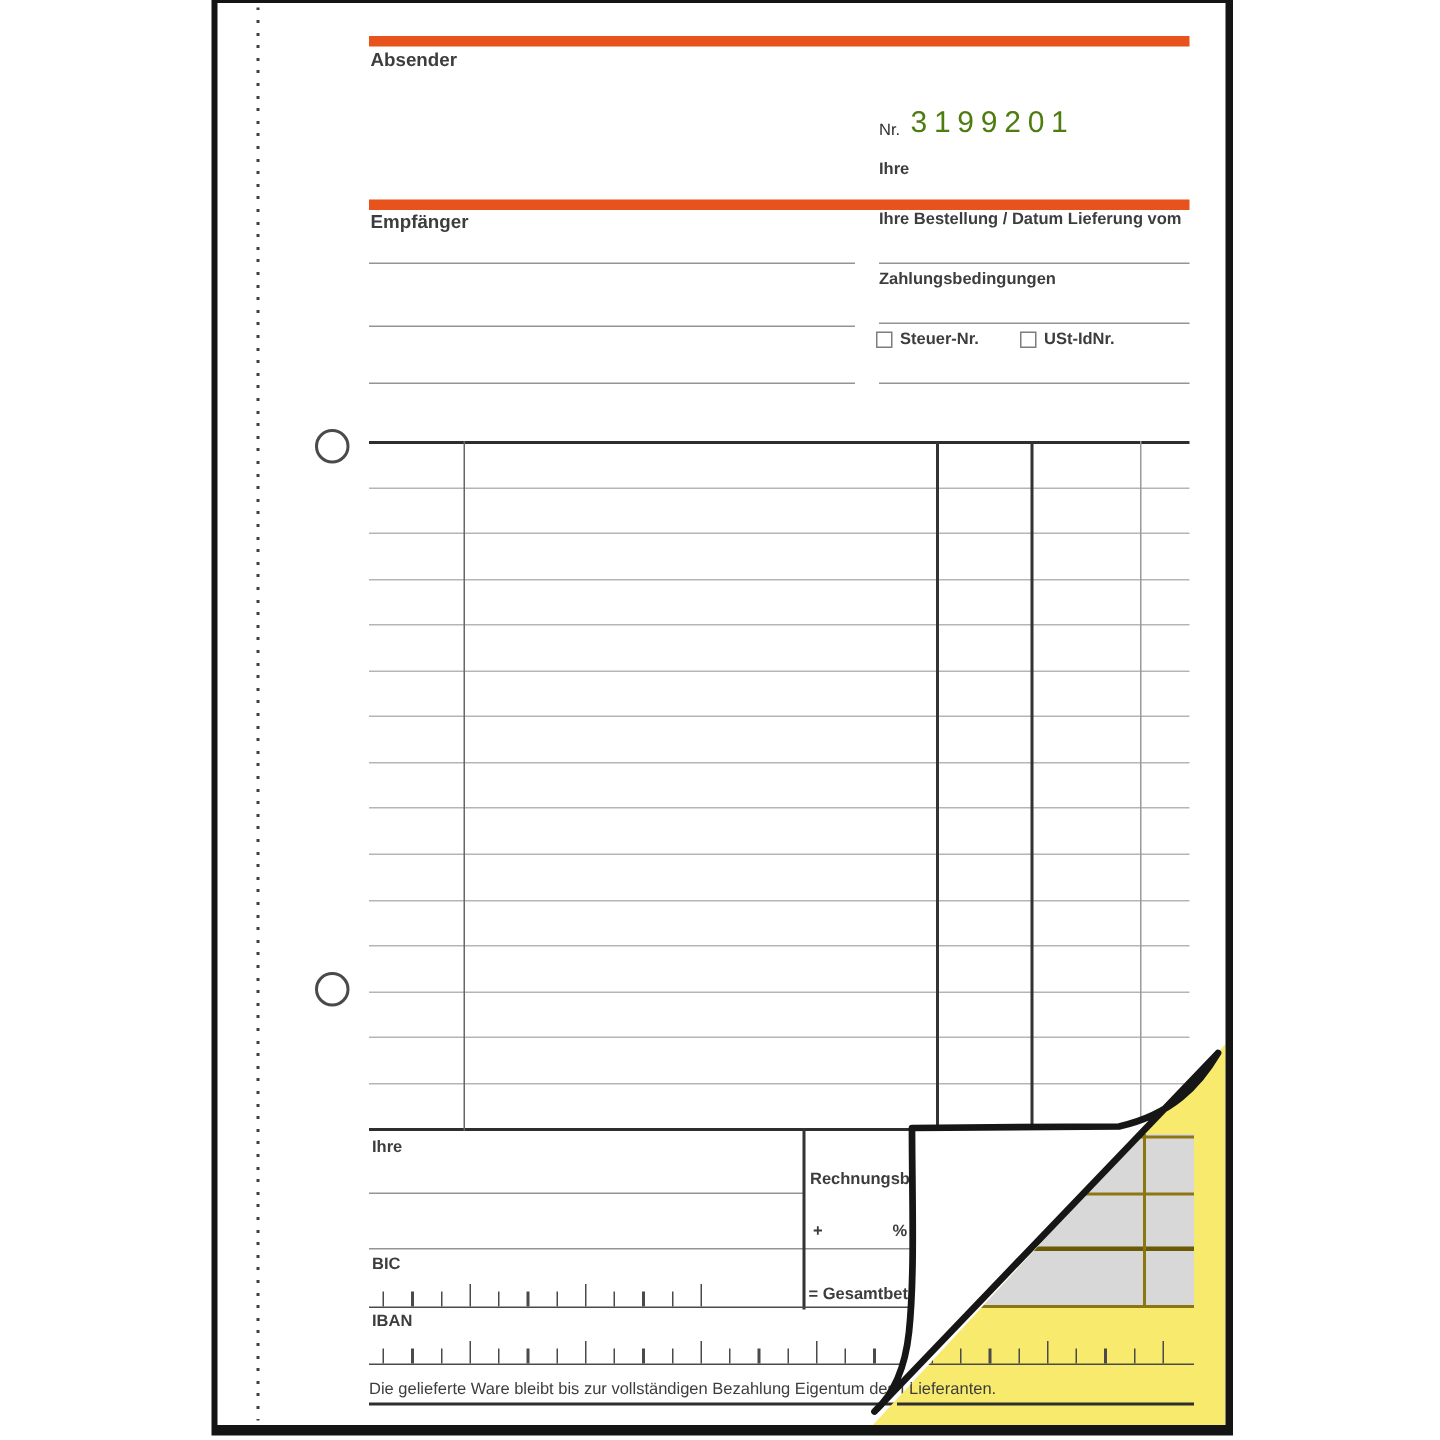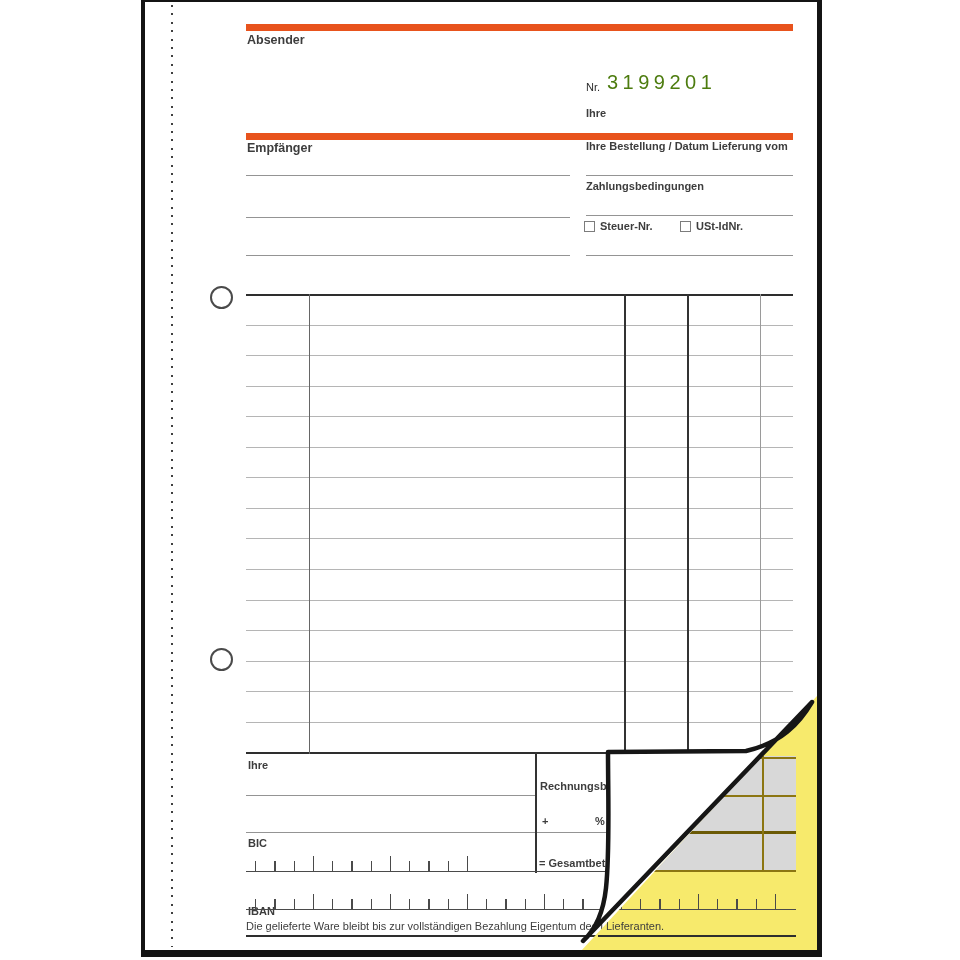--- a/index.html
+++ b/index.html
@@ -113,21 +113,21 @@
       <div class="tick" style="left: 312.8px; top: 856px; height: 15px;"></div>
       <div class="tick" style="left: 332px; top: 861px; height: 10px;"></div>
       <div class="tick" style="left: 351.3px; top: 861px; height: 10px;"></div>
       <div class="tick" style="left: 370.5px; top: 861px; height: 10px;"></div>
       <div class="tick" style="left: 389.8px; top: 856px; height: 15px;"></div>
       <div class="tick" style="left: 409px; top: 861px; height: 10px;"></div>
       <div class="tick" style="left: 428.3px; top: 861px; height: 10px;"></div>
       <div class="tick" style="left: 447.5px; top: 861px; height: 10px;"></div>
       <div class="tick" style="left: 466.8px; top: 856px; height: 15px;"></div>
     </div>
-  <div class="lbl" style="left:248px;top:905px;">IBAN</div>
+  <div class="lbl" style="left:248px;top:875px;">IBAN</div>
   <div class="tickbase" style="left:246px;top:909px;width:362px;"></div>
   <div id="iban-ticks">
       <div class="tick" style="left: 255px; top: 899px; height: 10px;"></div>
       <div class="tick" style="left: 274.3px; top: 899px; height: 10px;"></div>
       <div class="tick" style="left: 293.5px; top: 899px; height: 10px;"></div>
       <div class="tick" style="left: 312.8px; top: 894px; height: 15px;"></div>
       <div class="tick" style="left: 332px; top: 899px; height: 10px;"></div>
       <div class="tick" style="left: 351.3px; top: 899px; height: 10px;"></div>
       <div class="tick" style="left: 370.5px; top: 899px; height: 10px;"></div>
       <div class="tick" style="left: 389.8px; top: 894px; height: 15px;"></div>

